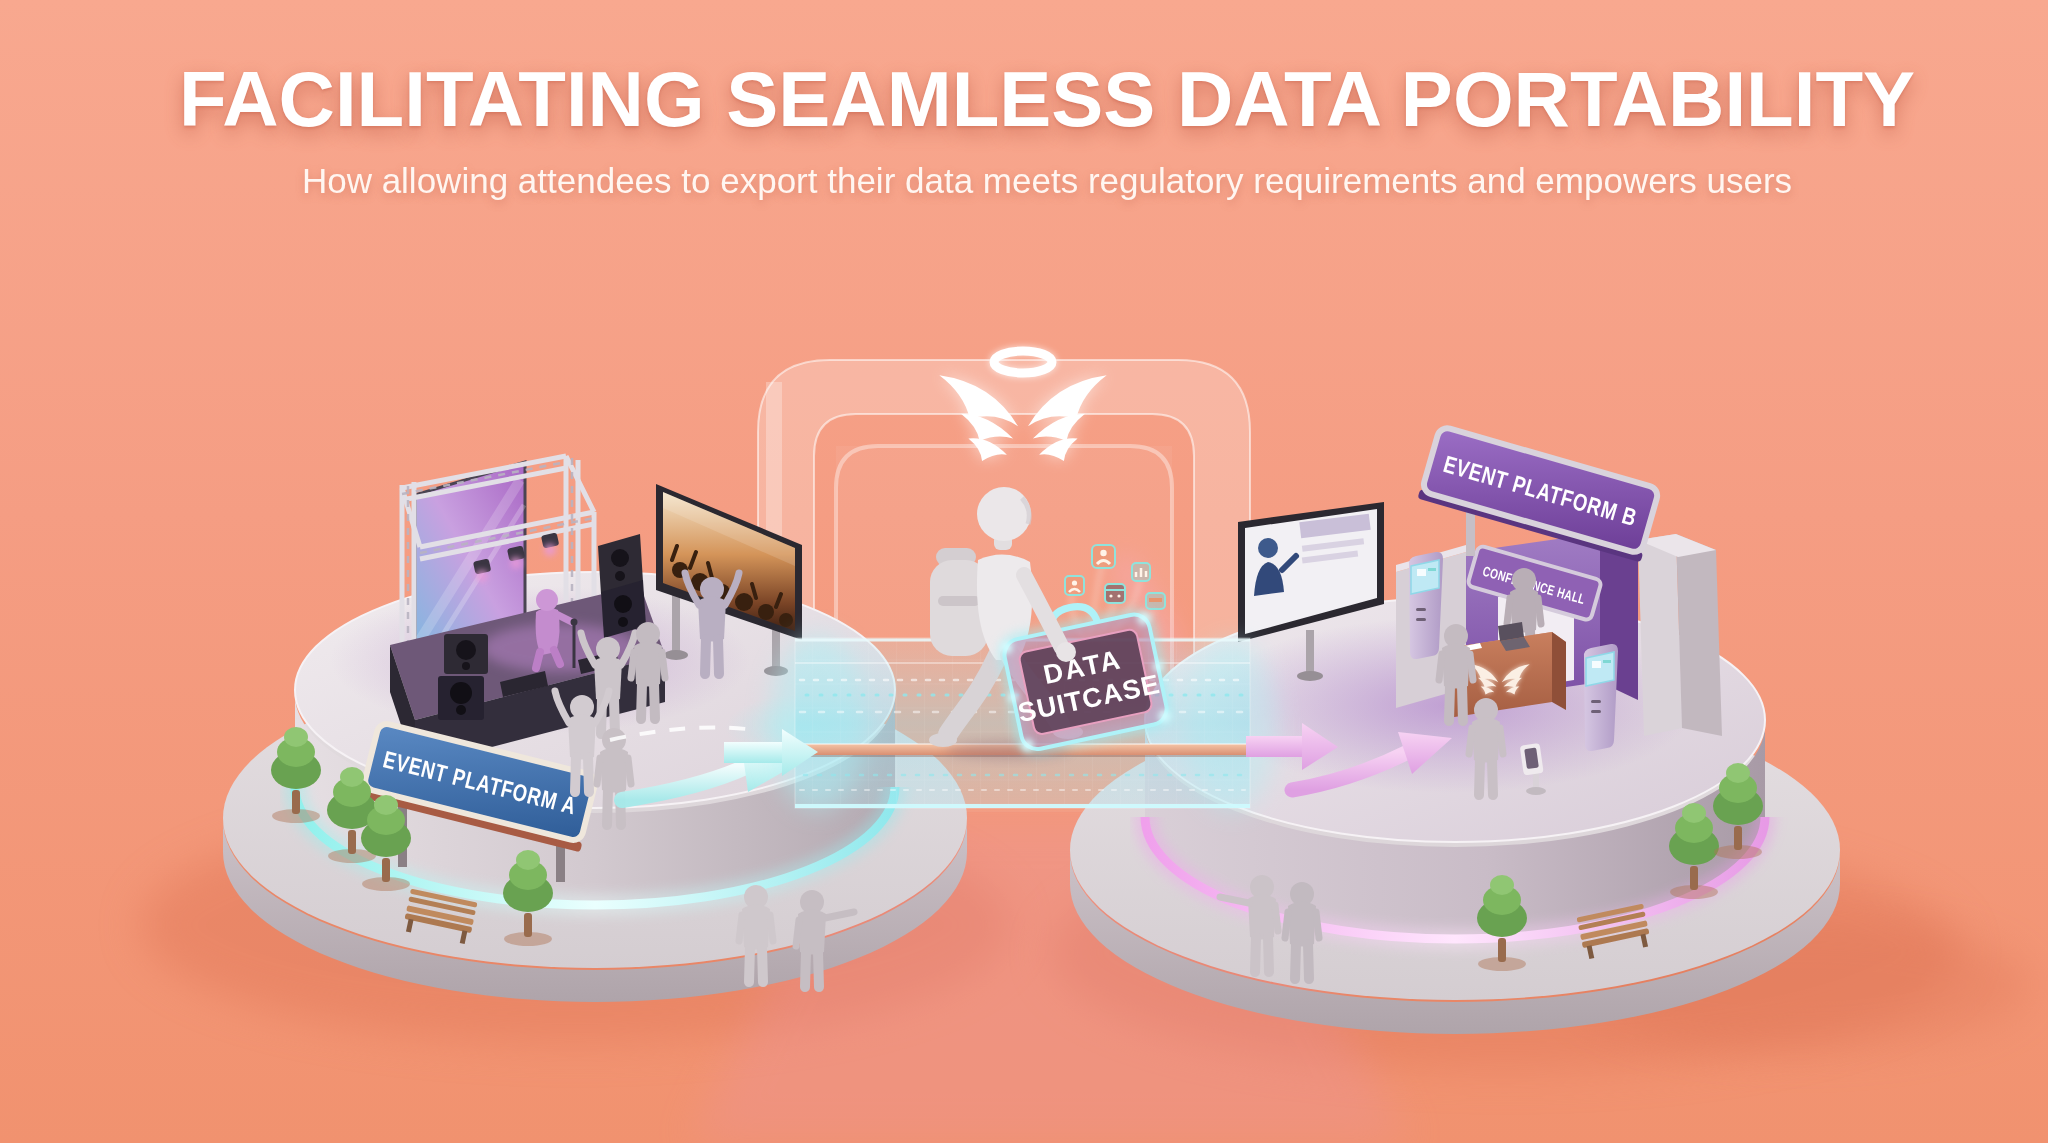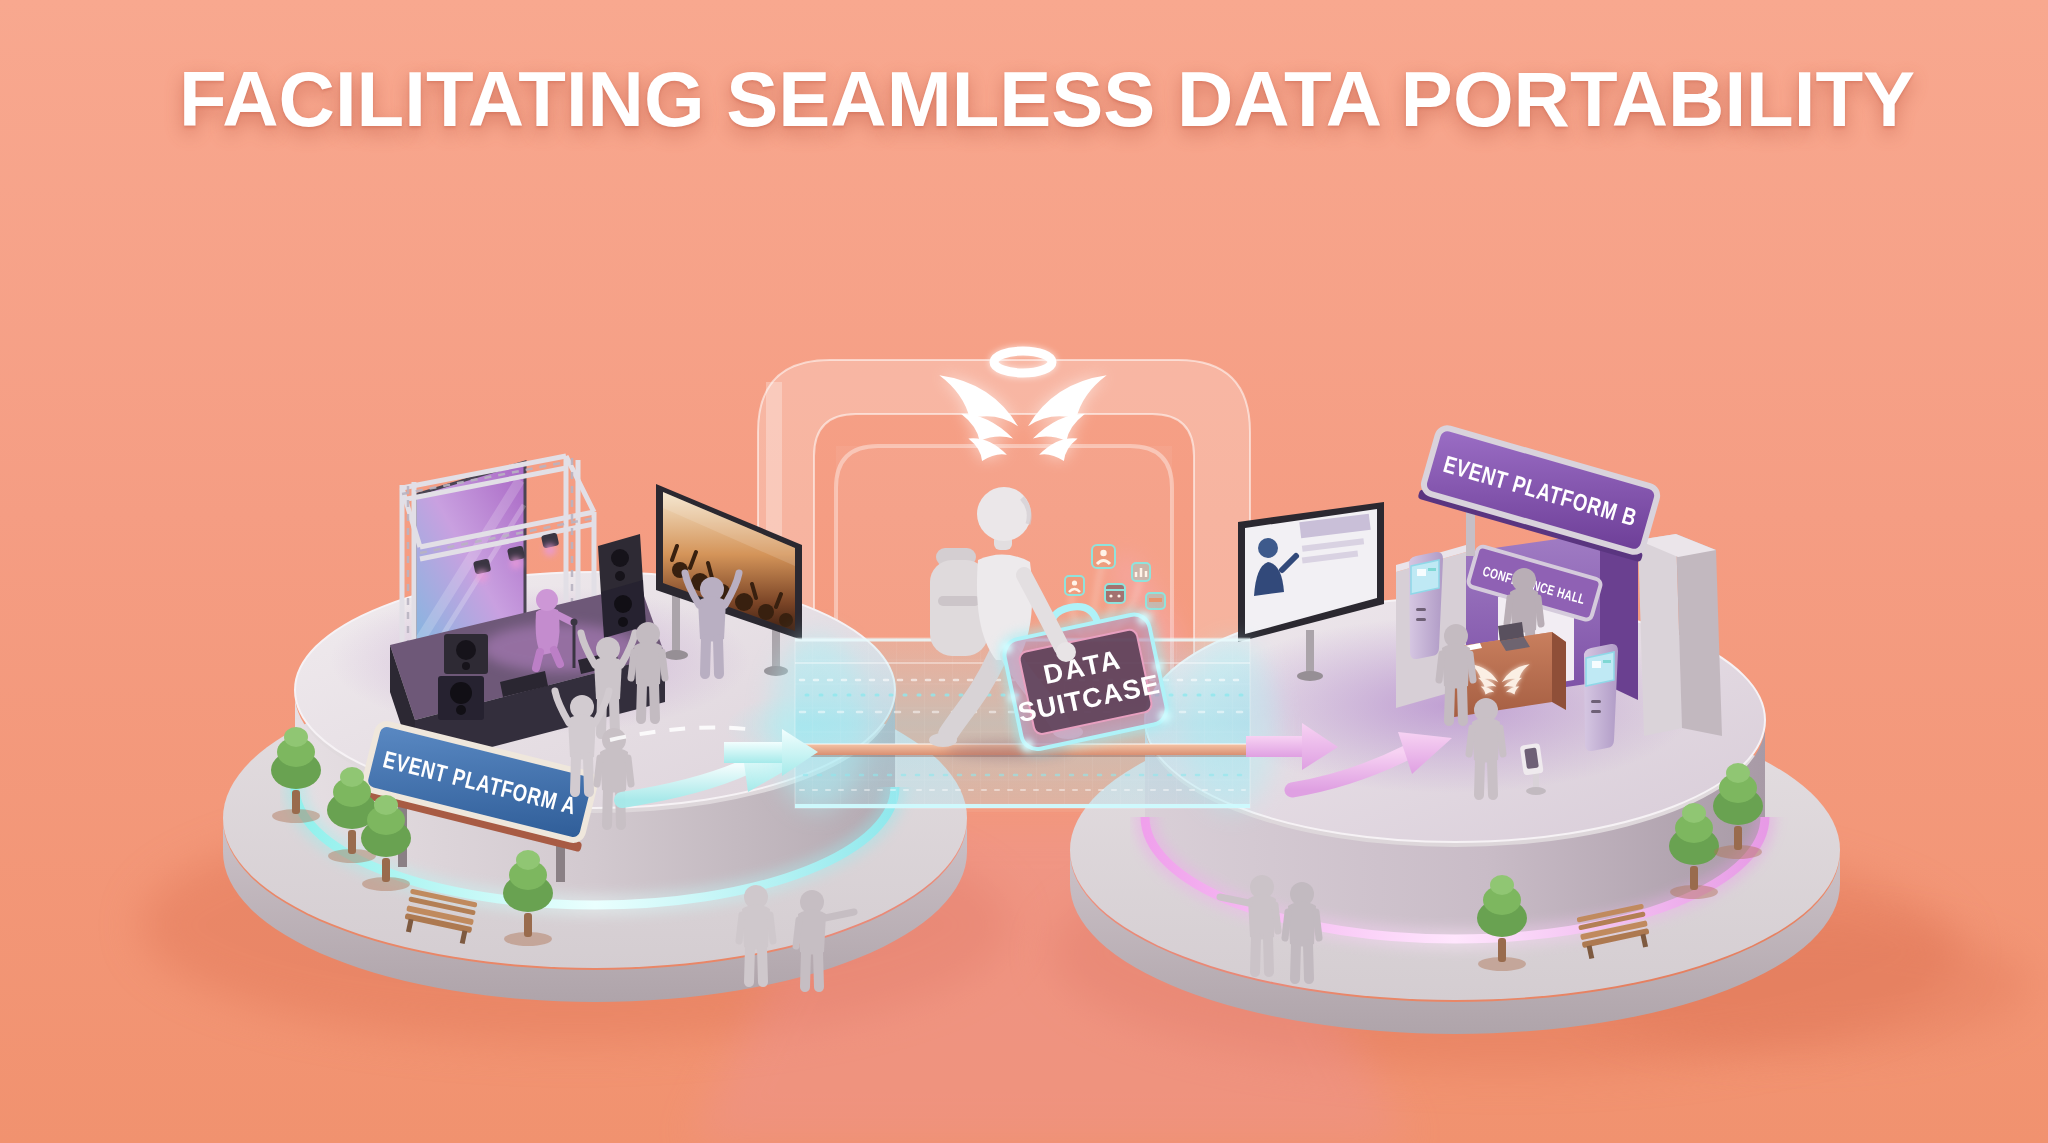--- a/index.html
+++ b/index.html
@@ -564,15 +564,16 @@
     <text x="1086" y="708" text-anchor="middle" font-size="27" font-weight="bold" fill="#FFFFFF" letter-spacing="1">SUITCASE</text>
   </g>
 
   <path d="M 1024 575 C 1040 605 1052 628 1062 648" stroke="#E3DFE1" stroke-width="16" stroke-linecap="round" fill="none"></path>
   <circle cx="1066" cy="652" r="10" fill="#E8E4E6"></circle>
 </g>
 </svg>
 
 <div class="header">
   <h1 class="title">FACILITATING SEAMLESS DATA PORTABILITY</h1>
+  <p class="subtitle">How allowing attendees to export their data meets regulatory requirements and empowers users</p>
 </div>
 
 </div>
 
 </body></html>

